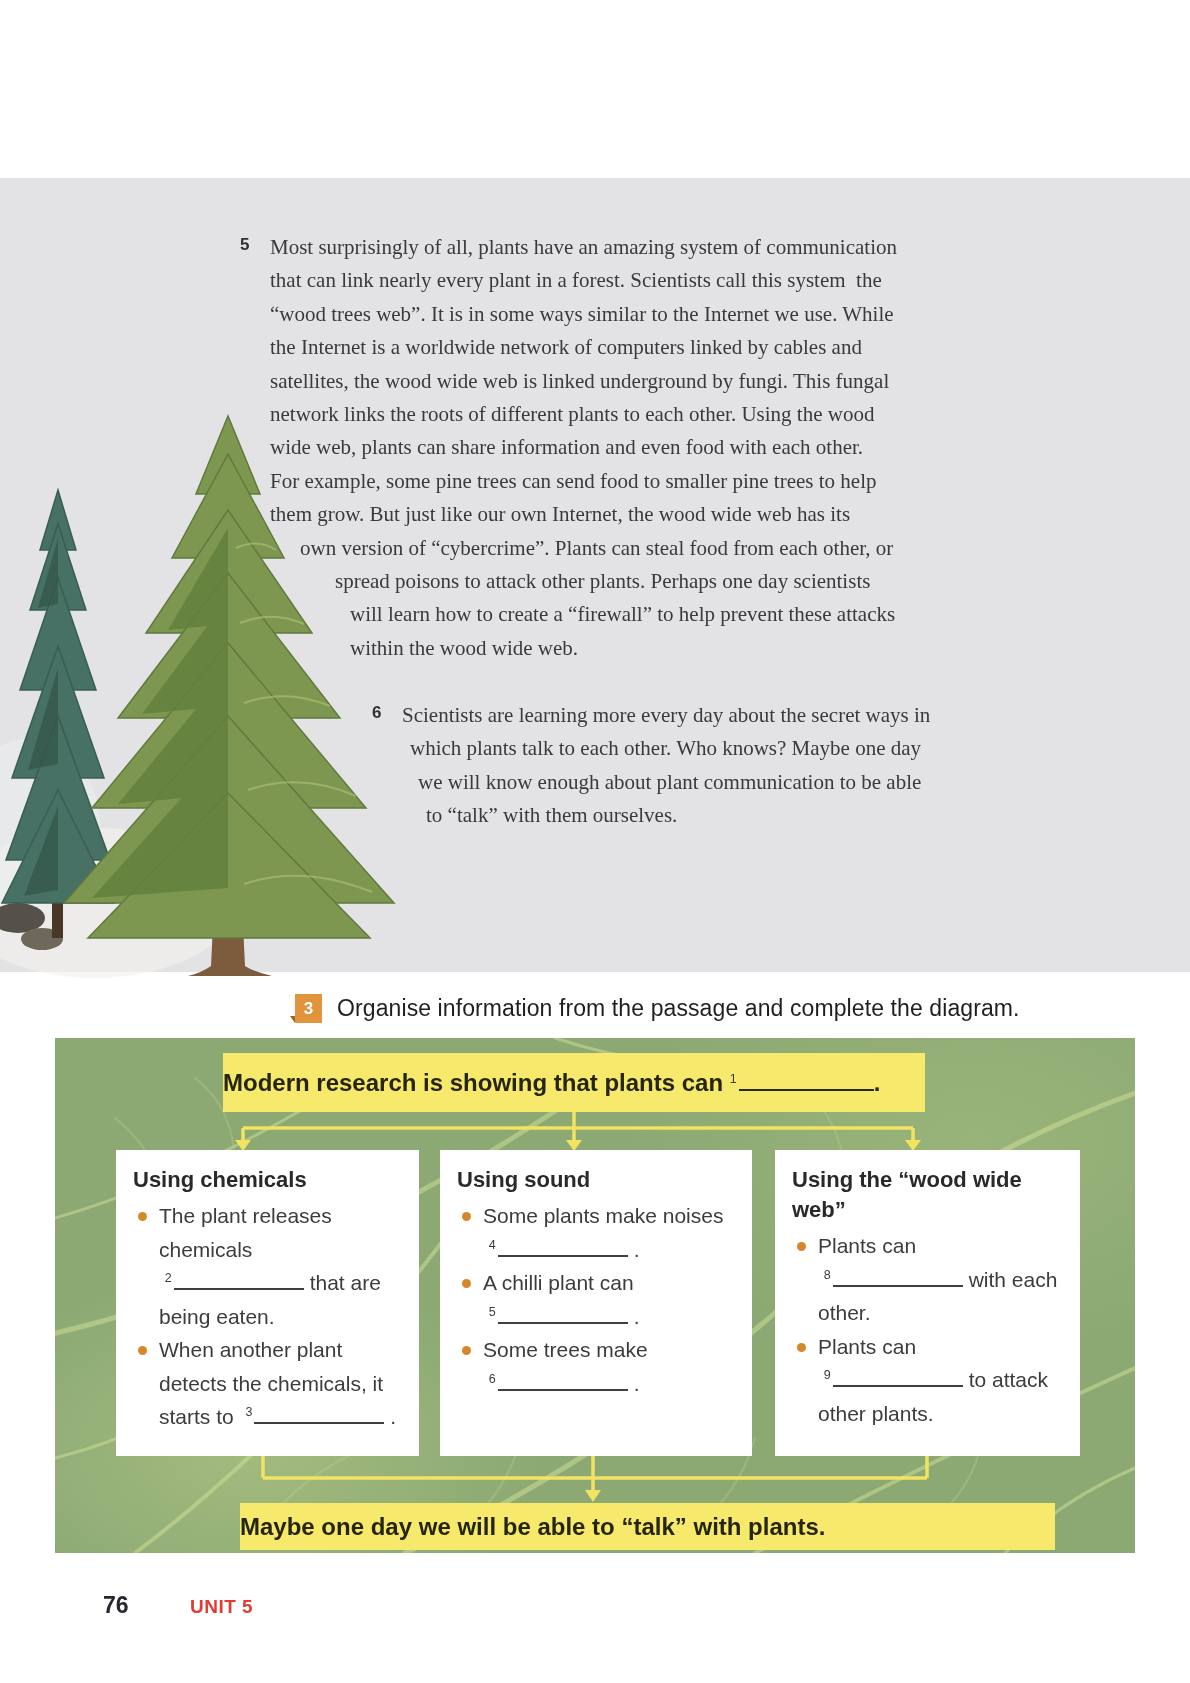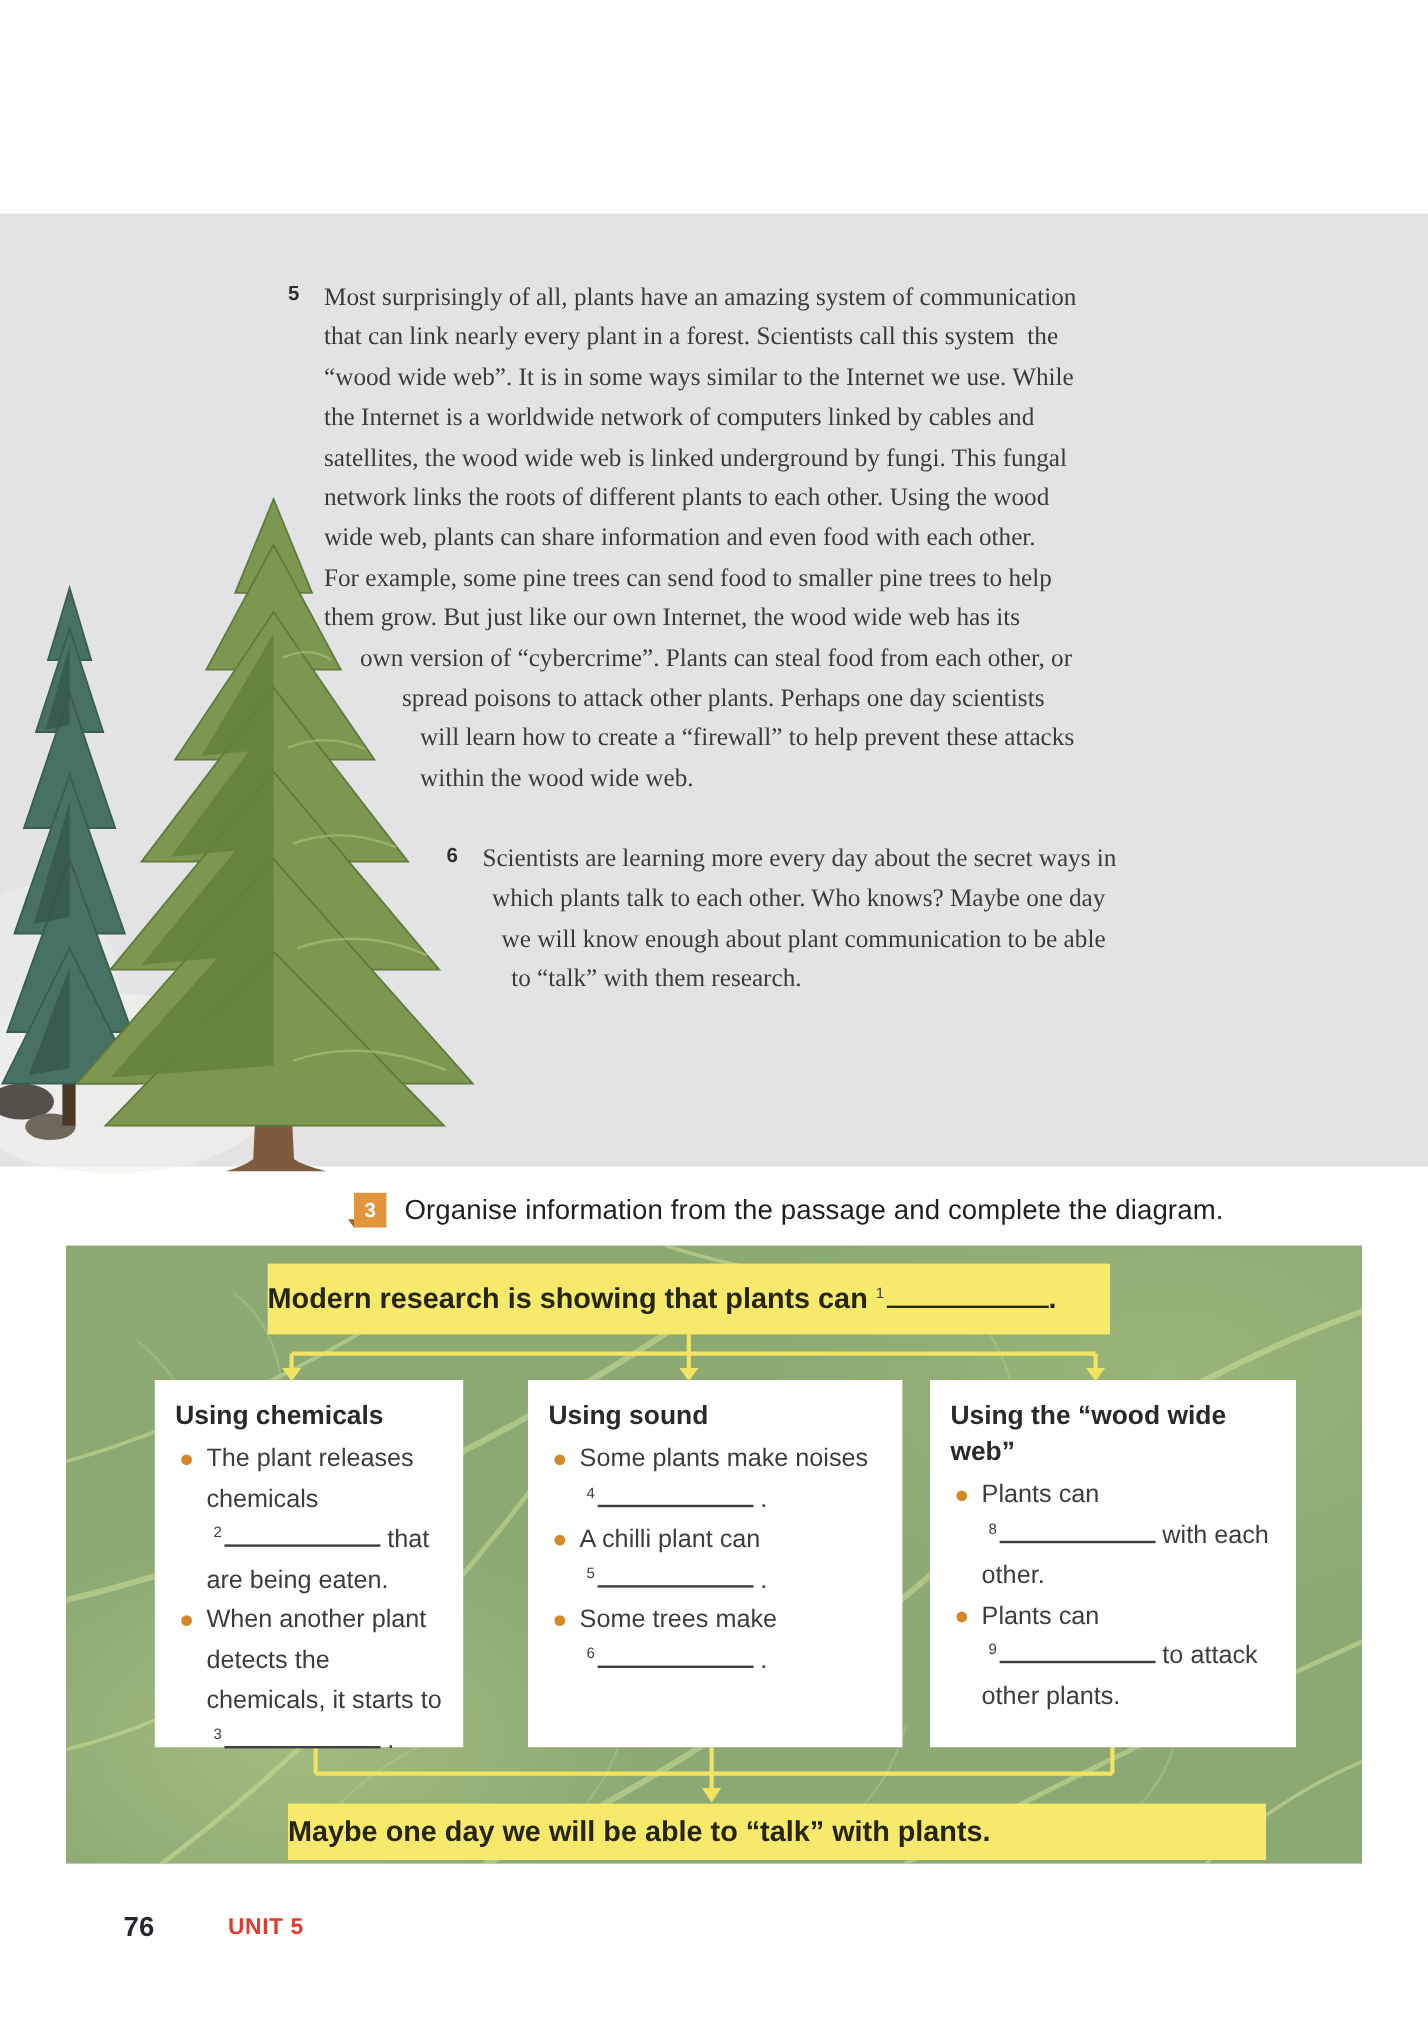--- a/index.html
+++ b/index.html
@@ -65,21 +65,21 @@
     display:flex; align-items:center; justify-content:flex-start;
     font:700 24px/30px "Liberation Sans", sans-serif; color:#262610;
   }
   .ybox-top  { left:168px; top:15px;  width:702px; height:59px; }
   .ybox-bot  { left:185px; top:465px; width:815px; height:47px; }
   .connector { position:absolute; left:0; top:0; width:100%; height:100%; pointer-events:none; }
   .wbox {
     position:absolute; top:112px; height:306px; background:#ffffff;
     padding:15px 17px 0 17px;
   }
-  .wbox1 { left:74px;  width:257px; }
+  .wbox1 { left:61px;  width:303px; }
   .wbox2 { left:385px; width:312px; }
   .wbox3 { left:720px; width:305px; }
   .wbox-title {
     font:700 22px/30px "Liberation Sans", sans-serif; color:#29292b;
     margin-bottom:4px;
   }
   .bullet {
     position:relative; padding-left:26px;
     font:21px/33.5px "Liberation Sans", sans-serif; color:#3c3c3e;
   }
@@ -167,21 +167,21 @@
   </svg>
 
   <div class="para para5">
     <span class="pnum">5</span>
     <div class="plines">
 
         <div class="pline">Most surprisingly of all, plants have an amazing system of communication</div>
 
         <div class="pline">that can link nearly every plant in a forest. Scientists call this system  the</div>
 
-        <div class="pline">“wood wide web”. It is in some ways similar to the Internet we use. While</div>
+        <div class="pline">“wood trees web”. It is in some ways similar to the Internet we use. While</div>
 
         <div class="pline">the Internet is a worldwide network of computers linked by cables and</div>
 
         <div class="pline">satellites, the wood wide web is linked underground by fungi. This fungal</div>
 
         <div class="pline">network links the roots of different plants to each other. Using the wood</div>
 
         <div class="pline">wide web, plants can share information and even food with each other.</div>
 
         <div class="pline">For example, some pine trees can send food to smaller pine trees to help</div>
@@ -202,21 +202,21 @@
   <div class="para para6">
     <span class="pnum">6</span>
     <div class="plines">
 
         <div class="pline">Scientists are learning more every day about the secret ways in</div>
 
         <div class="pline">which plants talk to each other. Who knows? Maybe one day</div>
 
         <div class="pline">we will know enough about plant communication to be able</div>
 
-        <div class="pline">to “talk” with them research.</div>
+        <div class="pline">to “talk” with them ourselves.</div>
 
     </div>
   </div>
 
   <div class="ex-heading">
     <div class="ex-tag">3</div>
     <div class="ex-title">Organise information from the passage and complete the diagram.</div>
   </div>
 
   <div class="panel">

